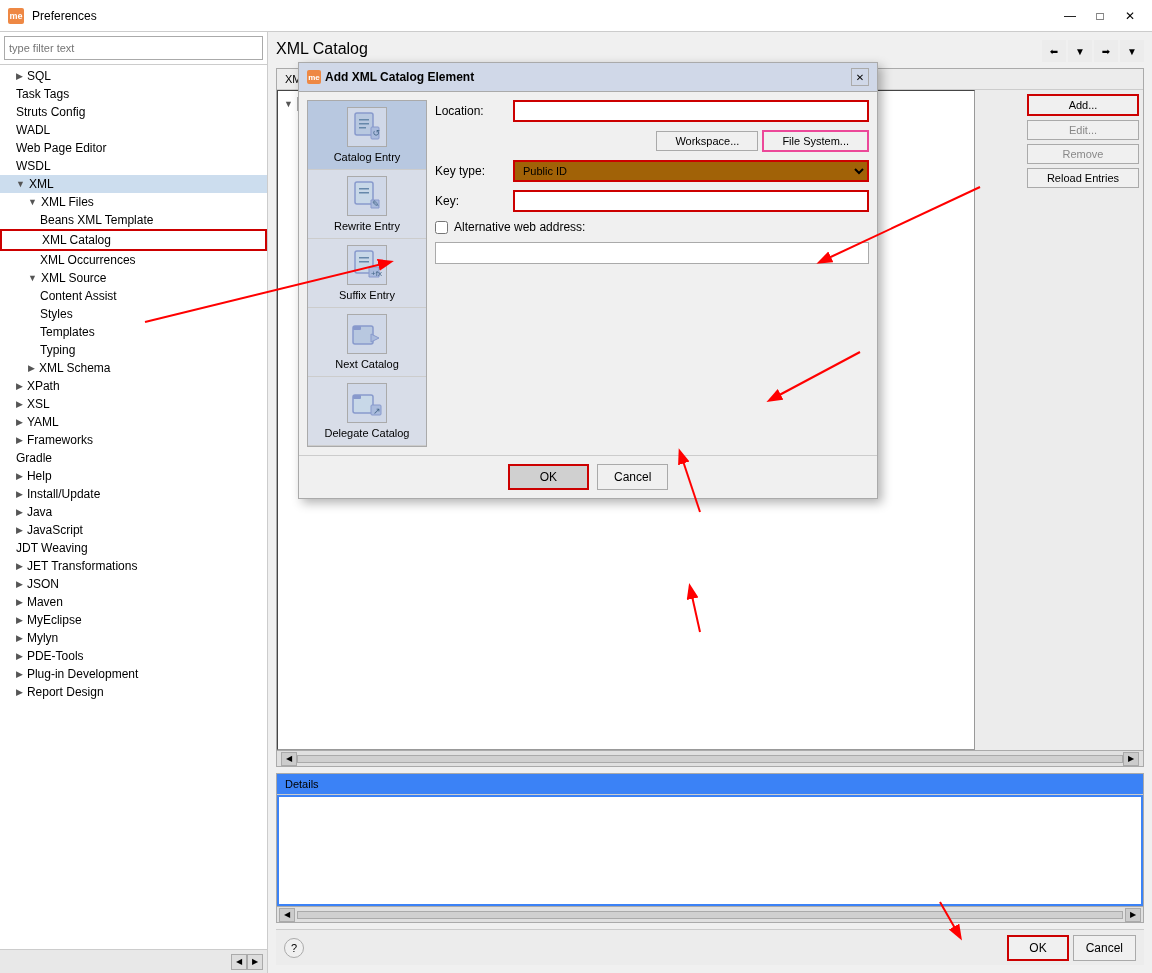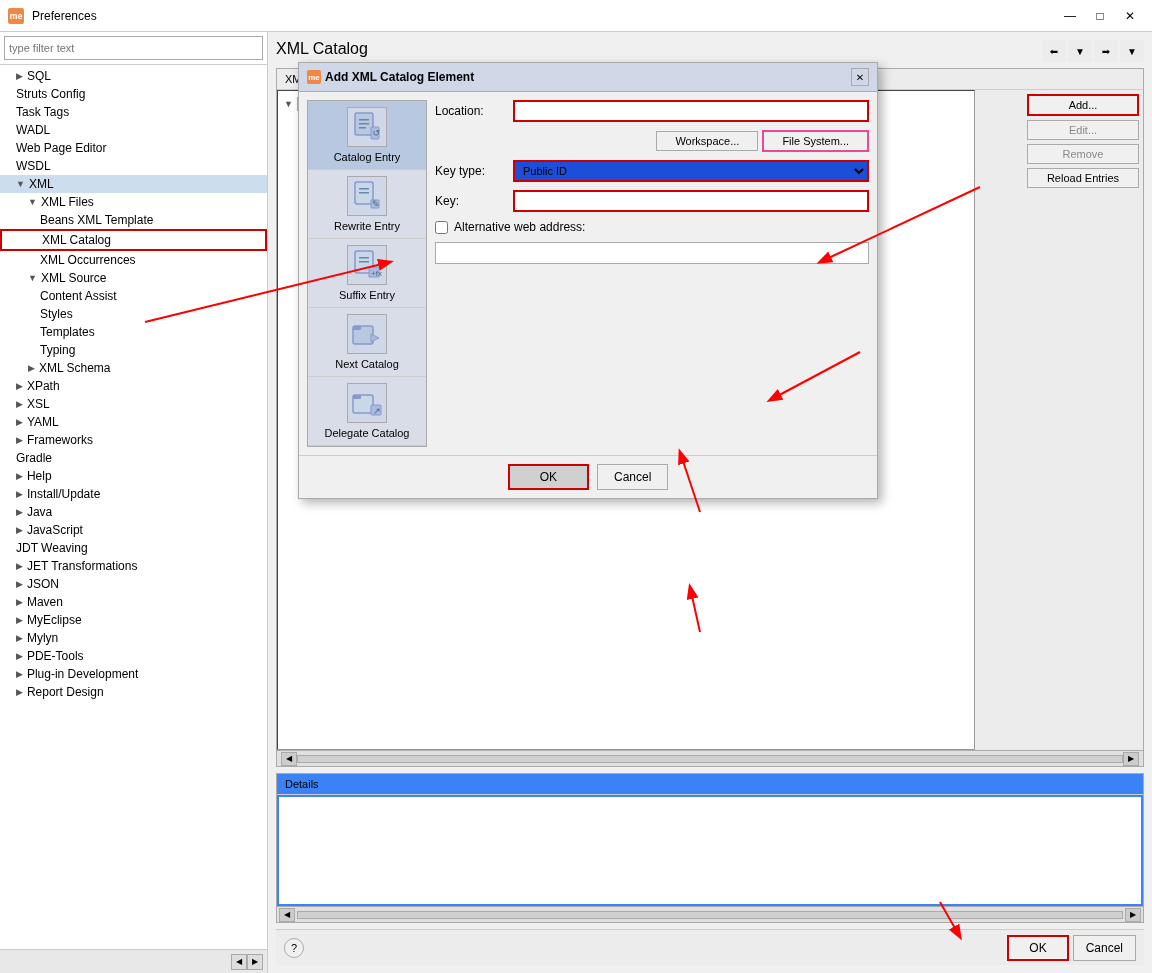--- a/index.html
+++ b/index.html
@@ -120,24 +120,24 @@
     <div class="sidebar-filter">
       <input type="text" placeholder="type filter text" style="">
     </div>
     <div class="sidebar-tree">
 
       <div class="tree-item indent-1">
         <span class="tree-arrow">▶</span>
         <span>SQL</span>
       </div>
       <div class="tree-item indent-1">
+        <span>Task Tags</span>
+      </div>
+      <div class="tree-item indent-1">
         <span>Struts Config</span>
-      </div>
-      <div class="tree-item indent-1">
-        <span>Task Tags</span>
       </div>
       <div class="tree-item indent-1">
         <span>WADL</span>
       </div>
       <div class="tree-item indent-1">
         <span>Web Page Editor</span>
       </div>
       <div class="tree-item indent-1">
         <span>WSDL</span>
       </div>
@@ -433,21 +433,21 @@
         </div>
 
         <div class="modal-field-row" style="justify-content:flex-end; gap:4px;">
           <button class="modal-btn">Workspace...</button>
           <button class="modal-btn file-sys">File System...</button>
         </div>
 
         <div class="keytype-row">
           <span class="keytype-label">Key type:</span>
           <div class="keytype-wrapper">
-            <select style="width:100%; height:22px; border:2px solid #c00; padding:2px 4px; font-size:11px; background:#1d4ed8;">
+            <select style="width:100%; height:22px; border:2px solid #c00; padding:2px 4px; font-size:11px; background:#a16207;">
               <option>Public ID</option>
               <option>System ID</option>
               <option>URI</option>
             </select>
           </div>
         </div>
 
         <div class="modal-field-row">
           <span class="modal-label">Key:</span>
           <input type="text" class="modal-input-key" style="flex: 1 1 0%;">

